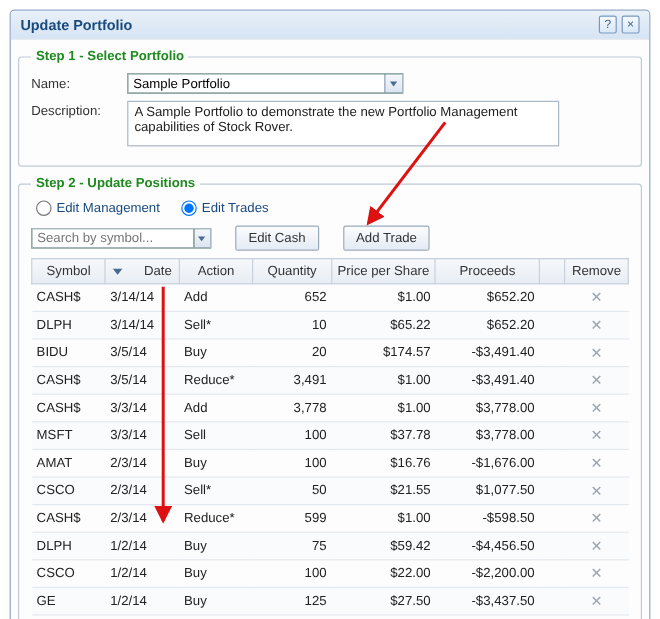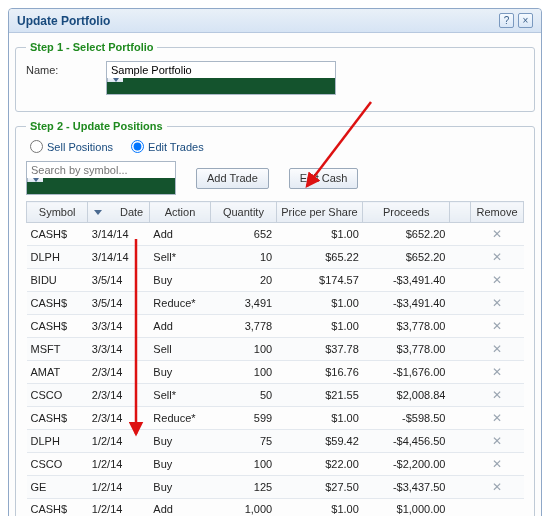--- a/index.html
+++ b/index.html
@@ -43,23 +43,22 @@
     padding: 8px 10px 10px;
   }
   fieldset.step > legend {
     color: #1f8a1f; font-weight: bold; font-size: 11px;
     padding: 0 4px;
   }
   .formrow { display: flex; align-items: flex-start; margin-bottom: 6px; }
   .formrow label { width: 80px; color: #333; padding-top: 3px; }
   .combo {
     display: flex; align-items: stretch;
-    border: 1px solid #aab7c6; height: 34px;
+    border: 1px solid #aab7c6; height: 17px;
     background: #14532d;
-    flex-direction: column;
   }
   .combo input {
     border: none; outline: none; padding: 2px 4px;
     font-size: 11px; width: 100%;
   }
   .combo .trigger,
   .select-trigger {
     width: 16px;
     background: linear-gradient(#f4f7fb,#dbe5f1);
     border-left: 1px solid #aab7c6;
@@ -158,45 +157,49 @@
       <legend>Step 1 - Select Portfolio</legend>
       <div class="formrow">
         <label>Name:</label>
         <div class="combo" style="width:230px">
           <input value="Sample Portfolio" style="">
           <div class="trigger">
               <div class="chev"></div>
             </div>
         </div>
       </div>
+      <div class="formrow">
+        <label>Description:</label>
+        <div class="desc-box">A Sample Portfolio to demonstrate the new Portfolio Management capabilities of Stock Rover.</div>
+      </div>
     </fieldset>
 
     <fieldset class="step">
       <legend>Step 2 - Update Positions</legend>
 
       <div class="radios">
         <label>
           <input type="radio" name="mode" style="">
-          <span>Sell Positions</span>
+          <span>Edit Management</span>
         </label>
         <label>
           <input type="radio" name="mode" checked="" style="">
           <span>Edit Trades</span>
         </label>
       </div>
 
       <div class="controls-row">
         <div class="combo search-combo">
           <input style="color: rgb(136, 136, 136);" placeholder="Search by symbol...">
           <div class="trigger">
               <div class="chev"></div>
             </div>
         </div>
+        <button class="btn">Edit Cash</button>
         <button class="btn">Add Trade</button>
-        <button class="btn">Edit Cash</button>
       </div>
 
       <table class="grid">
         <thead>
           <tr>
             <th class="col-symbol"><span>Symbol</span></th>
             <th class="col-date">
               <div class="hdr">
                   <div class="sort-desc"></div>
                   <span>Date</span>
@@ -280,21 +283,21 @@
               <td class="col-proc">-$1,676.00</td>
               <td class="col-spacer"></td>
               <td class="col-remove"><span class="remove-x">✕</span></td>
             </tr>
             <tr>
               <td class="col-symbol">CSCO</td>
               <td class="col-date">2/3/14</td>
               <td class="col-action">Sell*</td>
               <td class="col-qty">50</td>
               <td class="col-pps">$21.55</td>
-              <td class="col-proc">$2,008.84</td>
+              <td class="col-proc">$1,077.50</td>
               <td class="col-spacer"></td>
               <td class="col-remove"><span class="remove-x">✕</span></td>
             </tr>
             <tr>
               <td class="col-symbol">CASH$</td>
               <td class="col-date">2/3/14</td>
               <td class="col-action">Reduce*</td>
               <td class="col-qty">599</td>
               <td class="col-pps">$1.00</td>
               <td class="col-proc">-$598.50</td>

